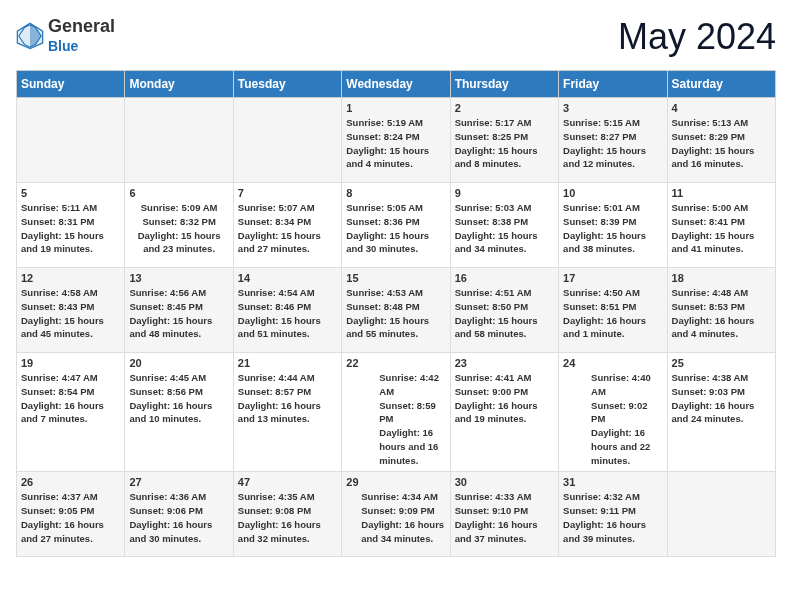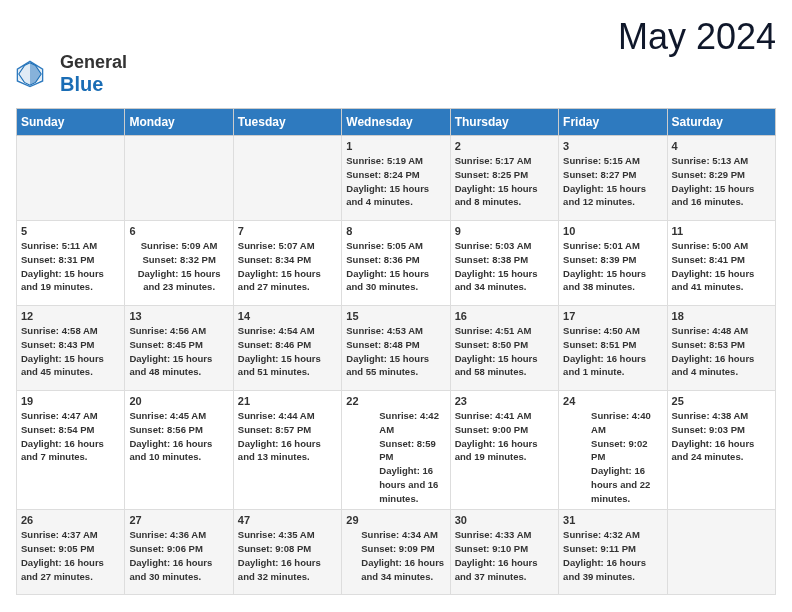--- a/index.html
+++ b/index.html
@@ -12,25 +12,24 @@
     }
     .header {
       display: flex;
       justify-content: space-between;
       align-items: flex-start;
       margin-bottom: 12px;
     }
     .logo {
       display: flex;
       align-items: center;
-      gap: 16px;
-      margin-top: 36px;
+      gap: 4px;
     }
     .logo-text-general { font-size: 18px; font-weight: bold; color: #333; }
-    .logo-text-blue { font-size: 20px; font-weight: bold; color: #1a6db5; }
+    .logo-text-blue { font-size: 14px; font-weight: bold; color: #1a6db5; }
     .logo-icon {
       width: 28px;
       height: 28px;
     }
     .title-block { text-align: right; }
     .title-month { font-size: 36px; font-weight: normal; color: #0f172a; }
     .title-location { font-size: 16px; color: #555; }
     table {
       width: 100%;
       border-collapse: collapse;

